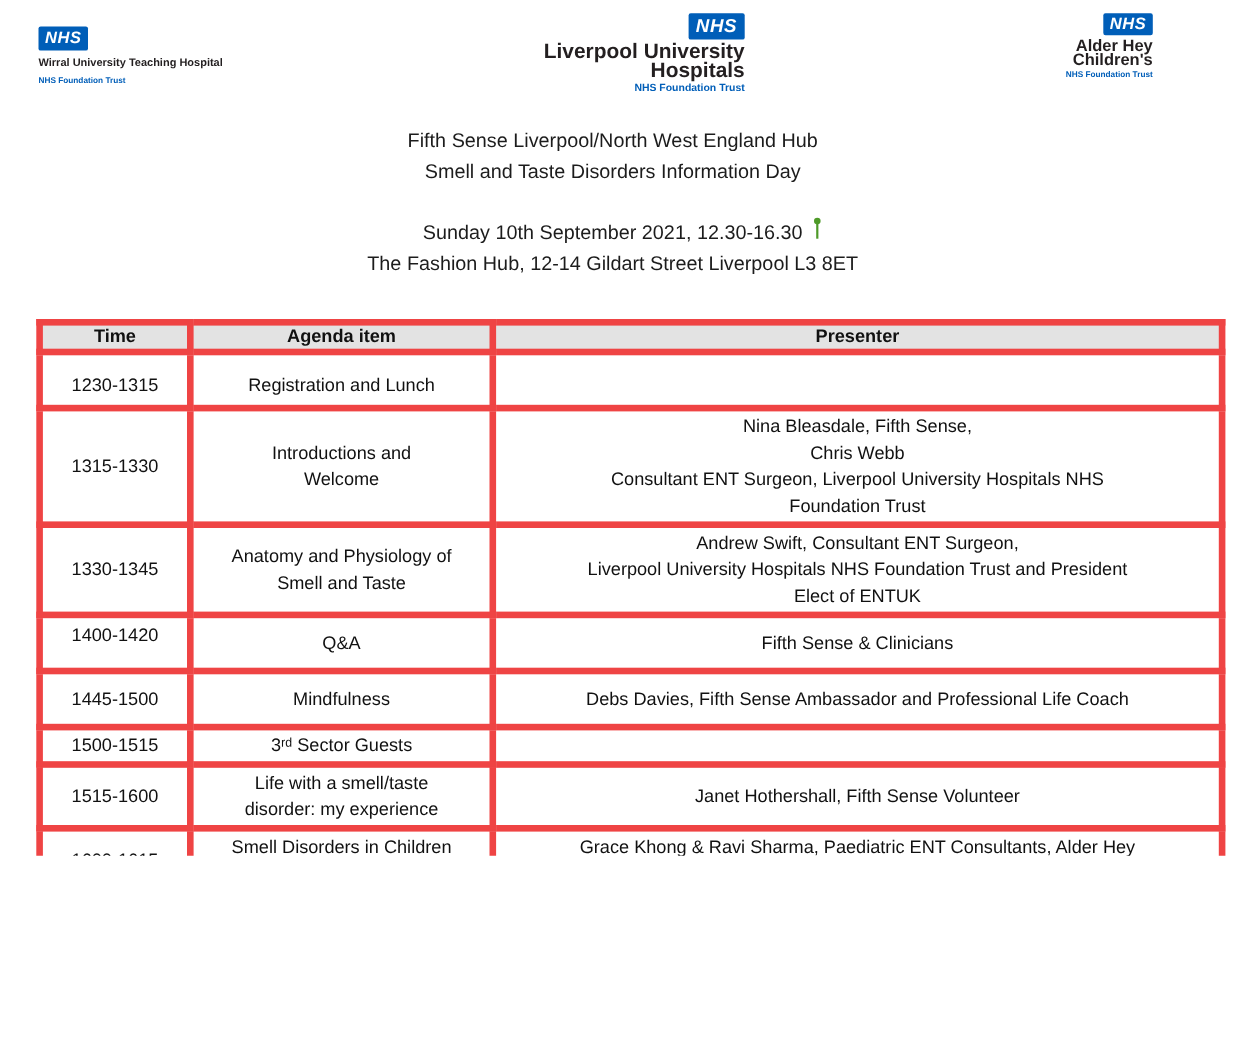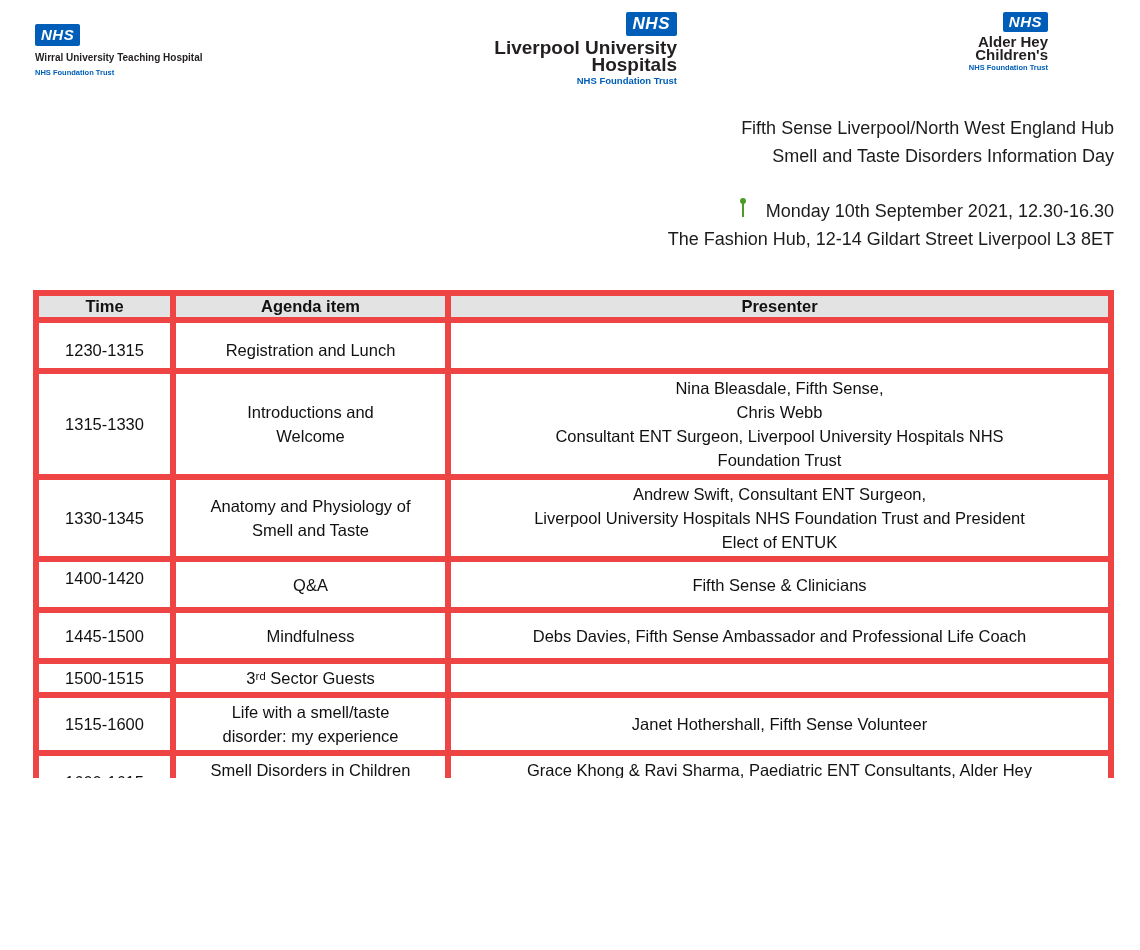--- a/index.html
+++ b/index.html
@@ -29,21 +29,21 @@
   .logo-mid .logo-title { font-size:19px; line-height:17px; }
   .logo-mid .logo-sub { font-size:9.5px; margin-top:2px; }
 
   .logo-right { left:944px; top:12px; width:104px; text-align:right; }
   .logo-right .nhs-box { font-size:15px; padding:2px 6px 3px 6px; margin-bottom:3px; }
   .logo-right .logo-title { font-size:15px; line-height:13px; }
   .logo-right .logo-sub { font-size:7.5px; margin-top:2px; }
 
   
   .title-block, .date-block {
-    position:absolute; left:0; width:1114px; text-align:right;
+    position:absolute; left:0; width:1114px; text-align:center;
     font-size:18px; line-height:28px; color:#1c1c1c;
   }
   .title-block { top:114px; }
   .date-block  { top:197px; }
 
   
   .text-cursor {
     position:absolute; left:742px; top:201px; width:2px; height:16px;
     background:#4e9a28;
   }
@@ -94,21 +94,21 @@
     <div class="logo-title">Alder Hey Children's</div>
     <div class="logo-sub">NHS Foundation Trust</div>
   </div>
 
   <div class="title-block">
     <div>Fifth Sense Liverpool/North West England Hub</div>
     <div>Smell and Taste Disorders Information Day</div>
   </div>
 
   <div class="date-block">
-    <div>Monday 10th September 2021, 12.30-16.30</div>
+    <div>Sunday 10th September 2021, 12.30-16.30</div>
     <div>The Fashion Hub, 12-14 Gildart Street Liverpool L3 8ET</div>
   </div>
 
   <div class="text-cursor"></div>
 
   <div class="table-wrap">
     <table class="agenda">
       <colgroup>
         <col style="width:137px">
           <col style="width:275px">

